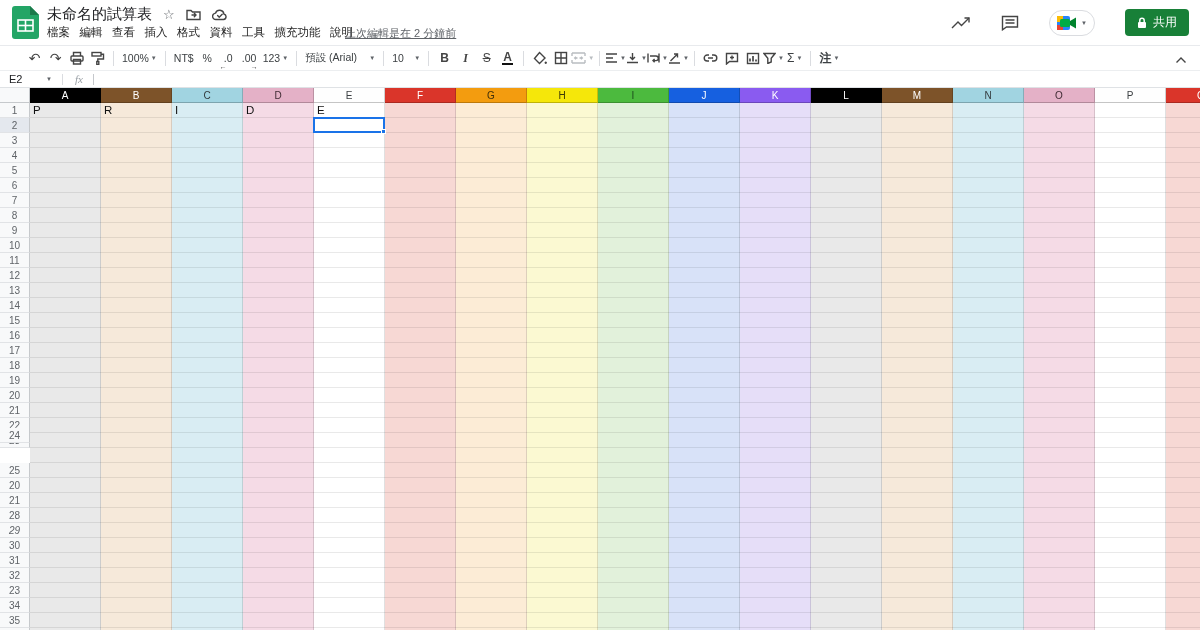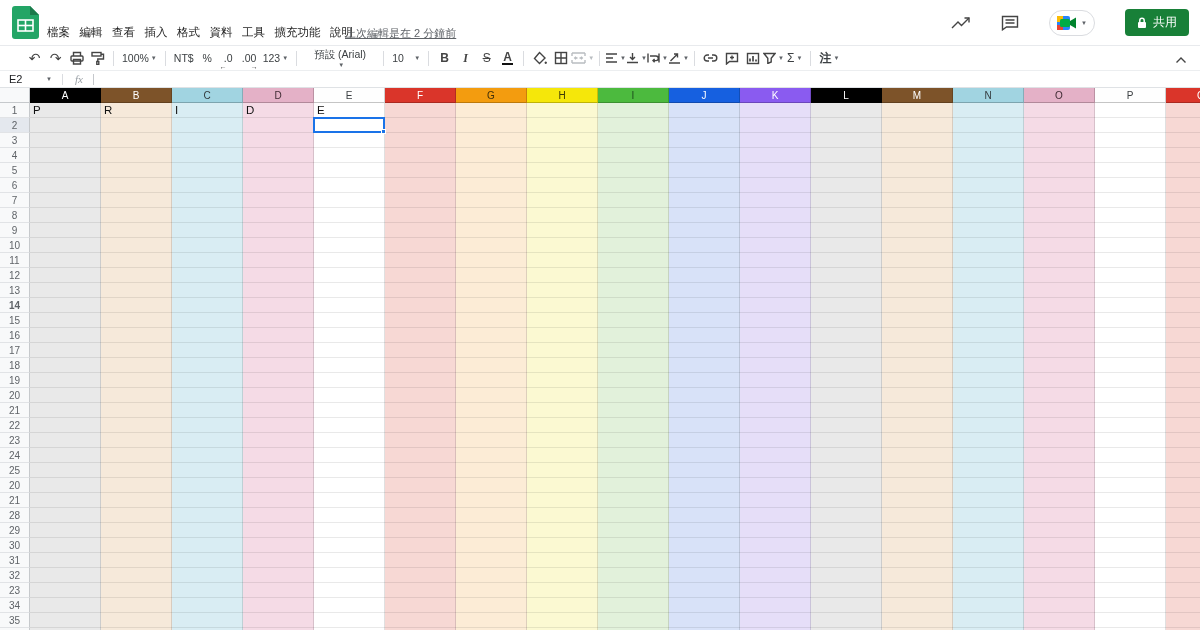--- a/index.html
+++ b/index.html
@@ -73,20 +73,36 @@
 
 <header class="topbar">
   <svg class="logo" viewBox="0 0 27 33">
     <path d="M3 0 h15 l9 9 v21 a3 3 0 0 1 -3 3 H3 a3 3 0 0 1 -3 -3 V3 a3 3 0 0 1 3 -3 Z" fill="#23a566"></path>
     <path d="M18 0 l9 9 h-9 Z" fill="#1b7a4b"></path>
     <rect x="6" y="14" width="15" height="11" fill="none" stroke="#fff" stroke-width="1.6"></rect>
     <line x1="6" y1="19.5" x2="21" y2="19.5" stroke="#fff" stroke-width="1.6"></line>
     <line x1="13.5" y1="14" x2="13.5" y2="25" stroke="#fff" stroke-width="1.6"></line>
   </svg>
 
+  <div class="title-row">
+    <span class="doc-title">未命名的試算表</span>
+    <span class="t-icon star">☆</span>
+    <span class="t-icon">
+      <svg width="15" height="13" viewBox="0 0 15 13" class="ticon">
+          <path d="M1 2.5 h4 l1.5 1.5 H14 v7.5 H1 Z"></path>
+          <path d="M6 7 h4 M8.3 5.3 L10 7 l-1.7 1.7" stroke-linecap="round"></path>
+        </svg>
+    </span>
+    <span class="t-icon">
+      <svg width="16" height="12" viewBox="0 0 16 12" class="ticon">
+          <path d="M4 10.5 a3.2 3.2 0 0 1 -.4 -6.4 a4.3 4.3 0 0 1 8.3 .9 a2.8 2.8 0 0 1 -.3 5.5 Z"></path>
+          <path d="M5.6 6.6 l1.6 1.6 3-3" stroke-linecap="round"></path>
+        </svg>
+    </span>
+  </div>
 
   <nav class="menu-row">
 
   <span class="menu-item">檔案</span>
       <span class="menu-item">編輯</span>
       <span class="menu-item">查看</span>
       <span class="menu-item">插入</span>
       <span class="menu-item">格式</span>
       <span class="menu-item">資料</span>
       <span class="menu-item">工具</span>
@@ -158,21 +174,21 @@
   </span>
   <span class="tb txt dec-wrap">
     <span>.00</span>
       <span class="dec-arrow" style="right:2px;">→</span>
   </span>
   <span class="tb txt">
     <span>123</span>
       <span class="caret">▼</span>
   </span>
   <span class="sep"></span>
-  <span class="tb txt" style="min-width:76px; justify-content:space-between;flex-direction:column;">
+  <span class="tb txt" style="min-width:76px; justify-content:space-between;">
     <span>預設 (Arial)</span>
       <span class="caret">▼</span>
   </span>
   <span class="sep"></span>
   <span class="tb txt" style="min-width:34px; justify-content:space-between;">
     <span>10</span>
       <span class="caret">▼</span>
   </span>
   <span class="sep"></span>
   <span class="tb big">B</span>
@@ -317,36 +333,36 @@
     <div class="rownum" style="top: 60px;">4</div>
     <div class="rownum" style="top: 75px;">5</div>
     <div class="rownum" style="top: 90px;">6</div>
     <div class="rownum" style="top: 105px;">7</div>
     <div class="rownum" style="top: 120px;">8</div>
     <div class="rownum" style="top: 135px;">9</div>
     <div class="rownum" style="top: 150px;">10</div>
     <div class="rownum" style="top: 165px;">11</div>
     <div class="rownum" style="top: 180px;">12</div>
     <div class="rownum" style="top: 195px;">13</div>
-    <div class="rownum" style="top: 210px; font-weight: bold;">14</div>
+    <div class="rownum" style="top: 210px;">14</div>
     <div class="rownum" style="top: 225px;">15</div>
     <div class="rownum" style="top: 240px;">16</div>
     <div class="rownum" style="top: 255px;">17</div>
     <div class="rownum" style="top: 270px;">18</div>
     <div class="rownum" style="top: 285px;">19</div>
     <div class="rownum" style="top: 300px;">20</div>
     <div class="rownum" style="top: 315px;">21</div>
     <div class="rownum" style="top: 330px;">22</div>
     <div class="rownum" style="top: 345px;">23</div>
-    <div class="rownum" style="top: 360px;">24</div>
+    <div class="rownum" style="top: 340px;">24</div>
     <div class="rownum" style="top: 375px;">25</div>
     <div class="rownum" style="top: 390px;">20</div>
     <div class="rownum" style="top: 405px;">21</div>
     <div class="rownum" style="top: 420px;">28</div>
-    <div class="rownum" style="top: 435px;">29</div>
+    <div class="rownum" style="top: 435px; font-style: italic;">29</div>
     <div class="rownum" style="top: 450px;">30</div>
     <div class="rownum" style="top: 465px;">31</div>
     <div class="rownum" style="top: 480px;">32</div>
     <div class="rownum" style="top: 495px;">23</div>
     <div class="rownum" style="top: 510px;">34</div>
     <div class="rownum" style="top: 525px;">35</div>
     <div class="rownum" style="top: 540px;">36</div>
     <span class="cellval" style="left: 30px; top: 15px; width: 67px;">P</span>
     <span class="cellval" style="left: 101px; top: 15px; width: 67px;">R</span>
     <span class="cellval" style="left: 172px; top: 15px; width: 67px;">I</span>

